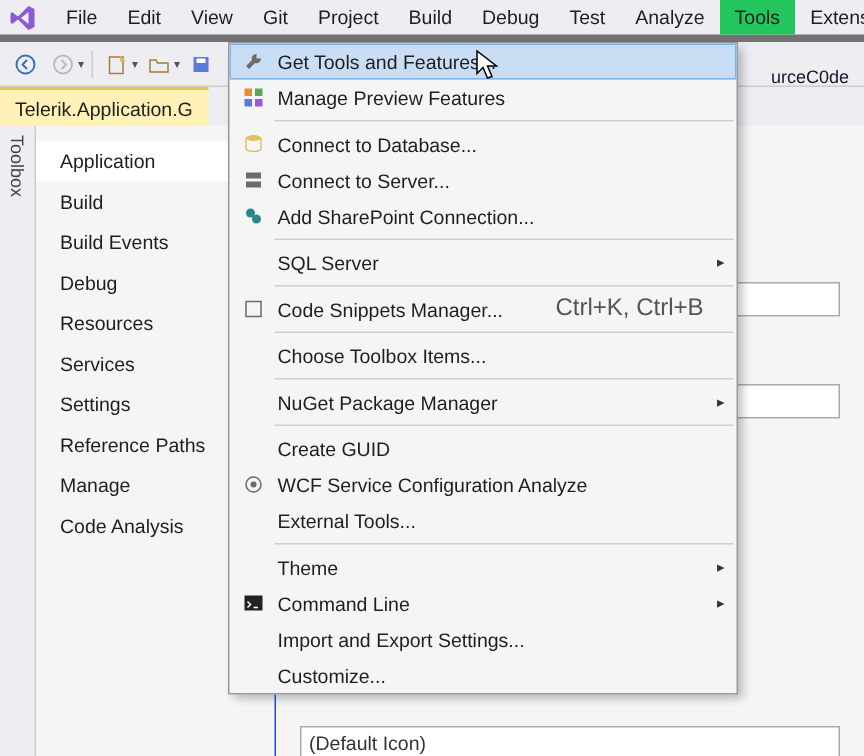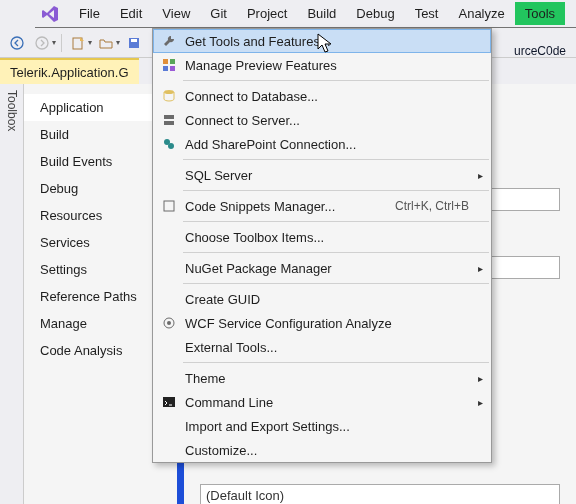--- a/index.html
+++ b/index.html
@@ -1,53 +1,53 @@
 <!DOCTYPE html>
 <html><head>
 <meta charset="utf-8">
 <style>
 * { margin: 0; padding: 0; box-sizing: border-box; font-family: "Segoe UI", Tahoma, sans-serif; }
 body { width: 576px; height: 504px; overflow: hidden; background: #eee; font-size: 13px; color: #1e1e1e; }
 .window { width: 576px; height: 504px; background: #eeeef2; position: relative; }
 
 
-.menubar { height: 28px; display: flex; align-items: center; padding: 0 6px; background: #eeeef2; border-bottom: 1px solid #737373; margin-left: 35px; }
+.menubar { height: 28px; display: flex; align-items: center; padding: 0 6px; background: #eeeef2; border-bottom: 5px solid #737373; }
 .vs-logo { width: 18px; height: 18px; margin-right: 10px; display: inline-flex; align-items: center; justify-content: center; }
 .menubar-item { padding: 4px 10px; cursor: default; }
 .menubar-item.active { background: #22c55e; }
 
 
 .toolbar { height: 30px; display: flex; align-items: center; padding: 0 6px; background: #eeeef2; border-bottom: 1px solid #ccc; gap: 3px; }
 .tb-btn { width: 22px; height: 22px; border-radius: 3px; display: inline-flex; align-items: center; justify-content: center; }
 .tb-sep { width:1px; height:18px; background:#ccc; margin:0 2px; }
 .chev { font-size: 8px; color: #555; margin-left: -4px; }
 
 
 .tabstrip { height: 26px; background: #eeeef2; display: flex; align-items: stretch; }
 .filetab { background: #fff2b8; border-top: 2px solid #e6c84f; padding: 3px 10px; display: flex; align-items: center; gap: 6px; max-width: 158px; overflow: hidden; white-space: nowrap; }
 .sidetab { width: 24px; background: #eeeef2; border-right: 1px solid #ccc; position: absolute; left: 0; top: 84px; bottom: 0; display: flex; flex-direction: column; align-items: center; padding-top: 6px; }
 .sidetab-label { writing-mode: vertical-rl; font-size: 12px; color: #444; }
 
 
 .main { position: absolute; left: 24px; top: 84px; right: 0; bottom: 0; background: #f5f5f5; display: flex; }
-.navlist { width: 160px; border-right: 7px solid #1d4ed8; padding: 10px 0; }
+.navlist { width: 160px; border-right: 1px solid #1d4ed8; padding: 10px 0; }
 .navlist .item { padding: 6px 16px; }
 .navlist .item.selected { background: #fff; font-weight: 400; }
 .propspane { flex: 1; padding: 12px 16px; color: #333; }
 .field-row { display: flex; align-items: center; gap: 10px; margin: 12px 0; }
 .field-label { width: 115px; color: #444; }
 .txtbox { border: 1px solid #aaa; background: #fff; padding: 3px 5px; font-size: 13px; min-width: 60px; white-space: nowrap; overflow: hidden; }
 
 
 .dropdown { position: absolute; left: 152px; top: 28px; width: 340px; background: #f5f5f5; border: 1px solid #999; box-shadow: 3px 3px 6px rgba(0,0,0,.25); z-index: 10; }
 .dropdown .mi { display: flex; align-items: center; height: 24px; padding: 0 8px 0 4px; position: relative; }
 .dropdown .mi.hover { background: #c9def5; border: 1px solid #7eb4ea; height: 24px; margin: 0; padding: 0 7px 0 3px; }
 .dropdown .iconcol { width: 24px; display: inline-flex; align-items: center; justify-content: center; }
 .dropdown .lbl { flex: 1; padding-left: 4px; }
-.dropdown .shortcut { color: #555; font-size: 12px; padding-right: 14px; }
+.dropdown .shortcut { color: #555; font-size: 16px; padding-right: 14px; }
 .dropdown .arrow { position: absolute; right: 8px; font-size: 10px; color: #333; }
 .dropdown .sep { height: 1px; background: #d0d0d0; margin: 3px 2px 3px 30px; }
 
 .cursor { position: absolute; left: 317px; top: 33px; z-index: 20; pointer-events: none; }
 
 .hint { position: absolute; right: 10px; top: 44px; font-size: 12px; color: #0f172a; }
 .rhs-text { color: #444; }
 </style>
 </head>
 <body>

